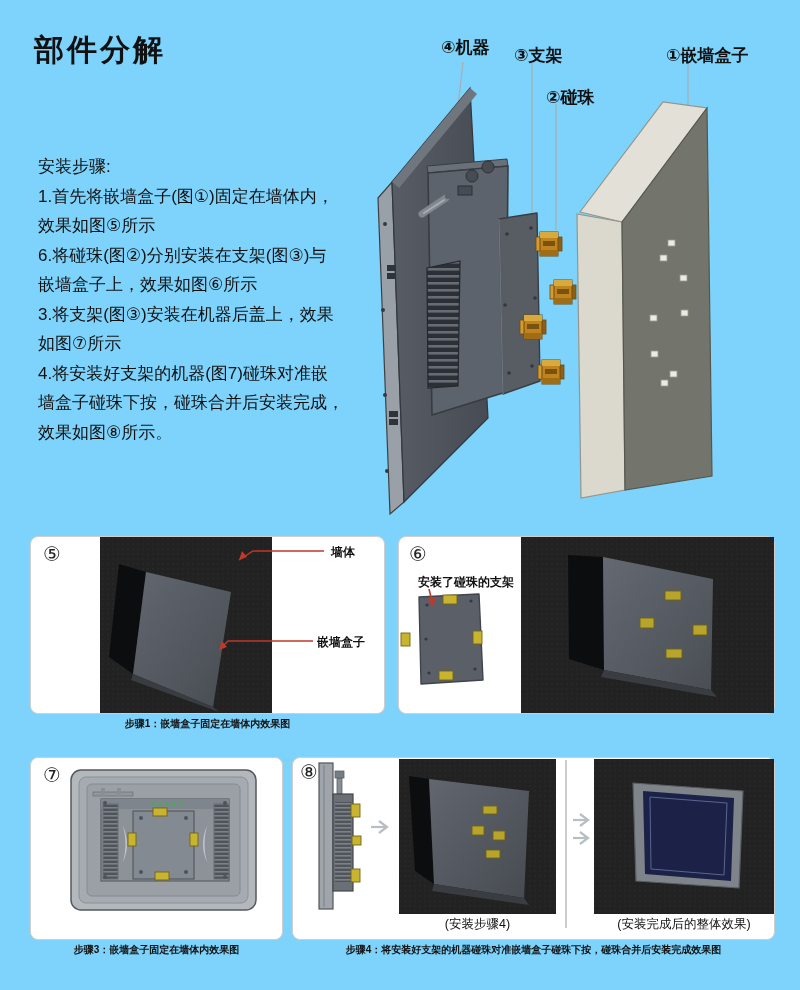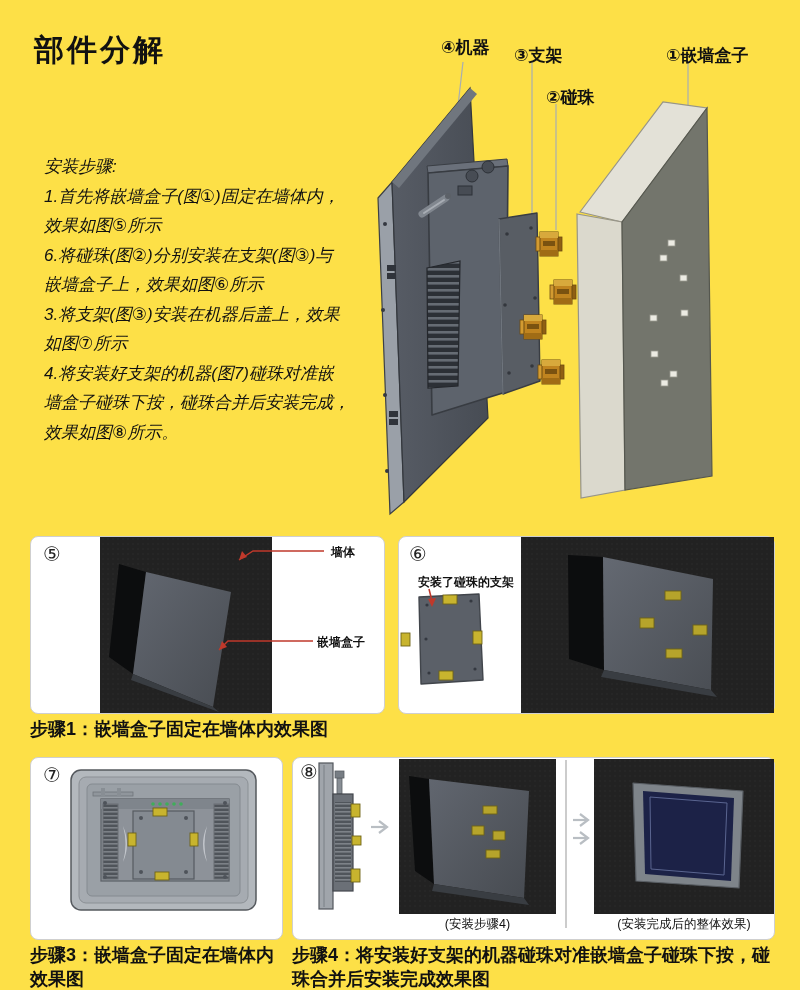--- a/index.html
+++ b/index.html
@@ -1,25 +1,25 @@
 <!DOCTYPE html>
 <html><head>
 <meta charset="utf-8">
 <style>
   html,body{margin:0;padding:0;background:#ffffff;}
-  .page{position:relative;width:800px;height:990px;background:#fde047;overflow:hidden;
+  .page{position:relative;width:800px;height:990px;background:#7dd3fc;overflow:hidden;
         font-family:"Liberation Sans","DejaVu Sans",sans-serif;color:#1a1a1a;}
   .abs{position:absolute;}
   .title{left:34px;top:30px;font-size:30px;font-weight:bold;letter-spacing:3px;color:#111;}
-  .steps{left:44px;top:152px;width:330px;font-size:17px;font-weight:500;line-height:29.5px;color:#111;font-style:italic;}
+  .steps{left:38px;top:152px;width:330px;font-size:17px;font-weight:500;line-height:29.5px;color:#111;}
   .dlabel{font-size:17px;font-weight:bold;color:#111;white-space:nowrap;}
   .panel{background:#fff;border:1px solid #cfcfcf;border-radius:8px;box-sizing:border-box;}
   .pnum{font-size:20px;color:#222;line-height:20px;}
   .plabel{font-size:12px;font-weight:bold;color:#111;white-space:nowrap;font-family:Liberation Serif, serif;}
-  .caption{font-size:18px;font-weight:bold;color:#111;text-align:left;}
+  .caption{font-size:10px;font-weight:bold;color:#111;text-align:center;}
   .sublabel{font-size:12.5px;font-weight:normal;color:#111;text-align:center;}
   svg{display:block;}
 </style>
 </head>
 <body>
 
 <div class="page">
 
   <div class="abs title">部件分解</div>
 

